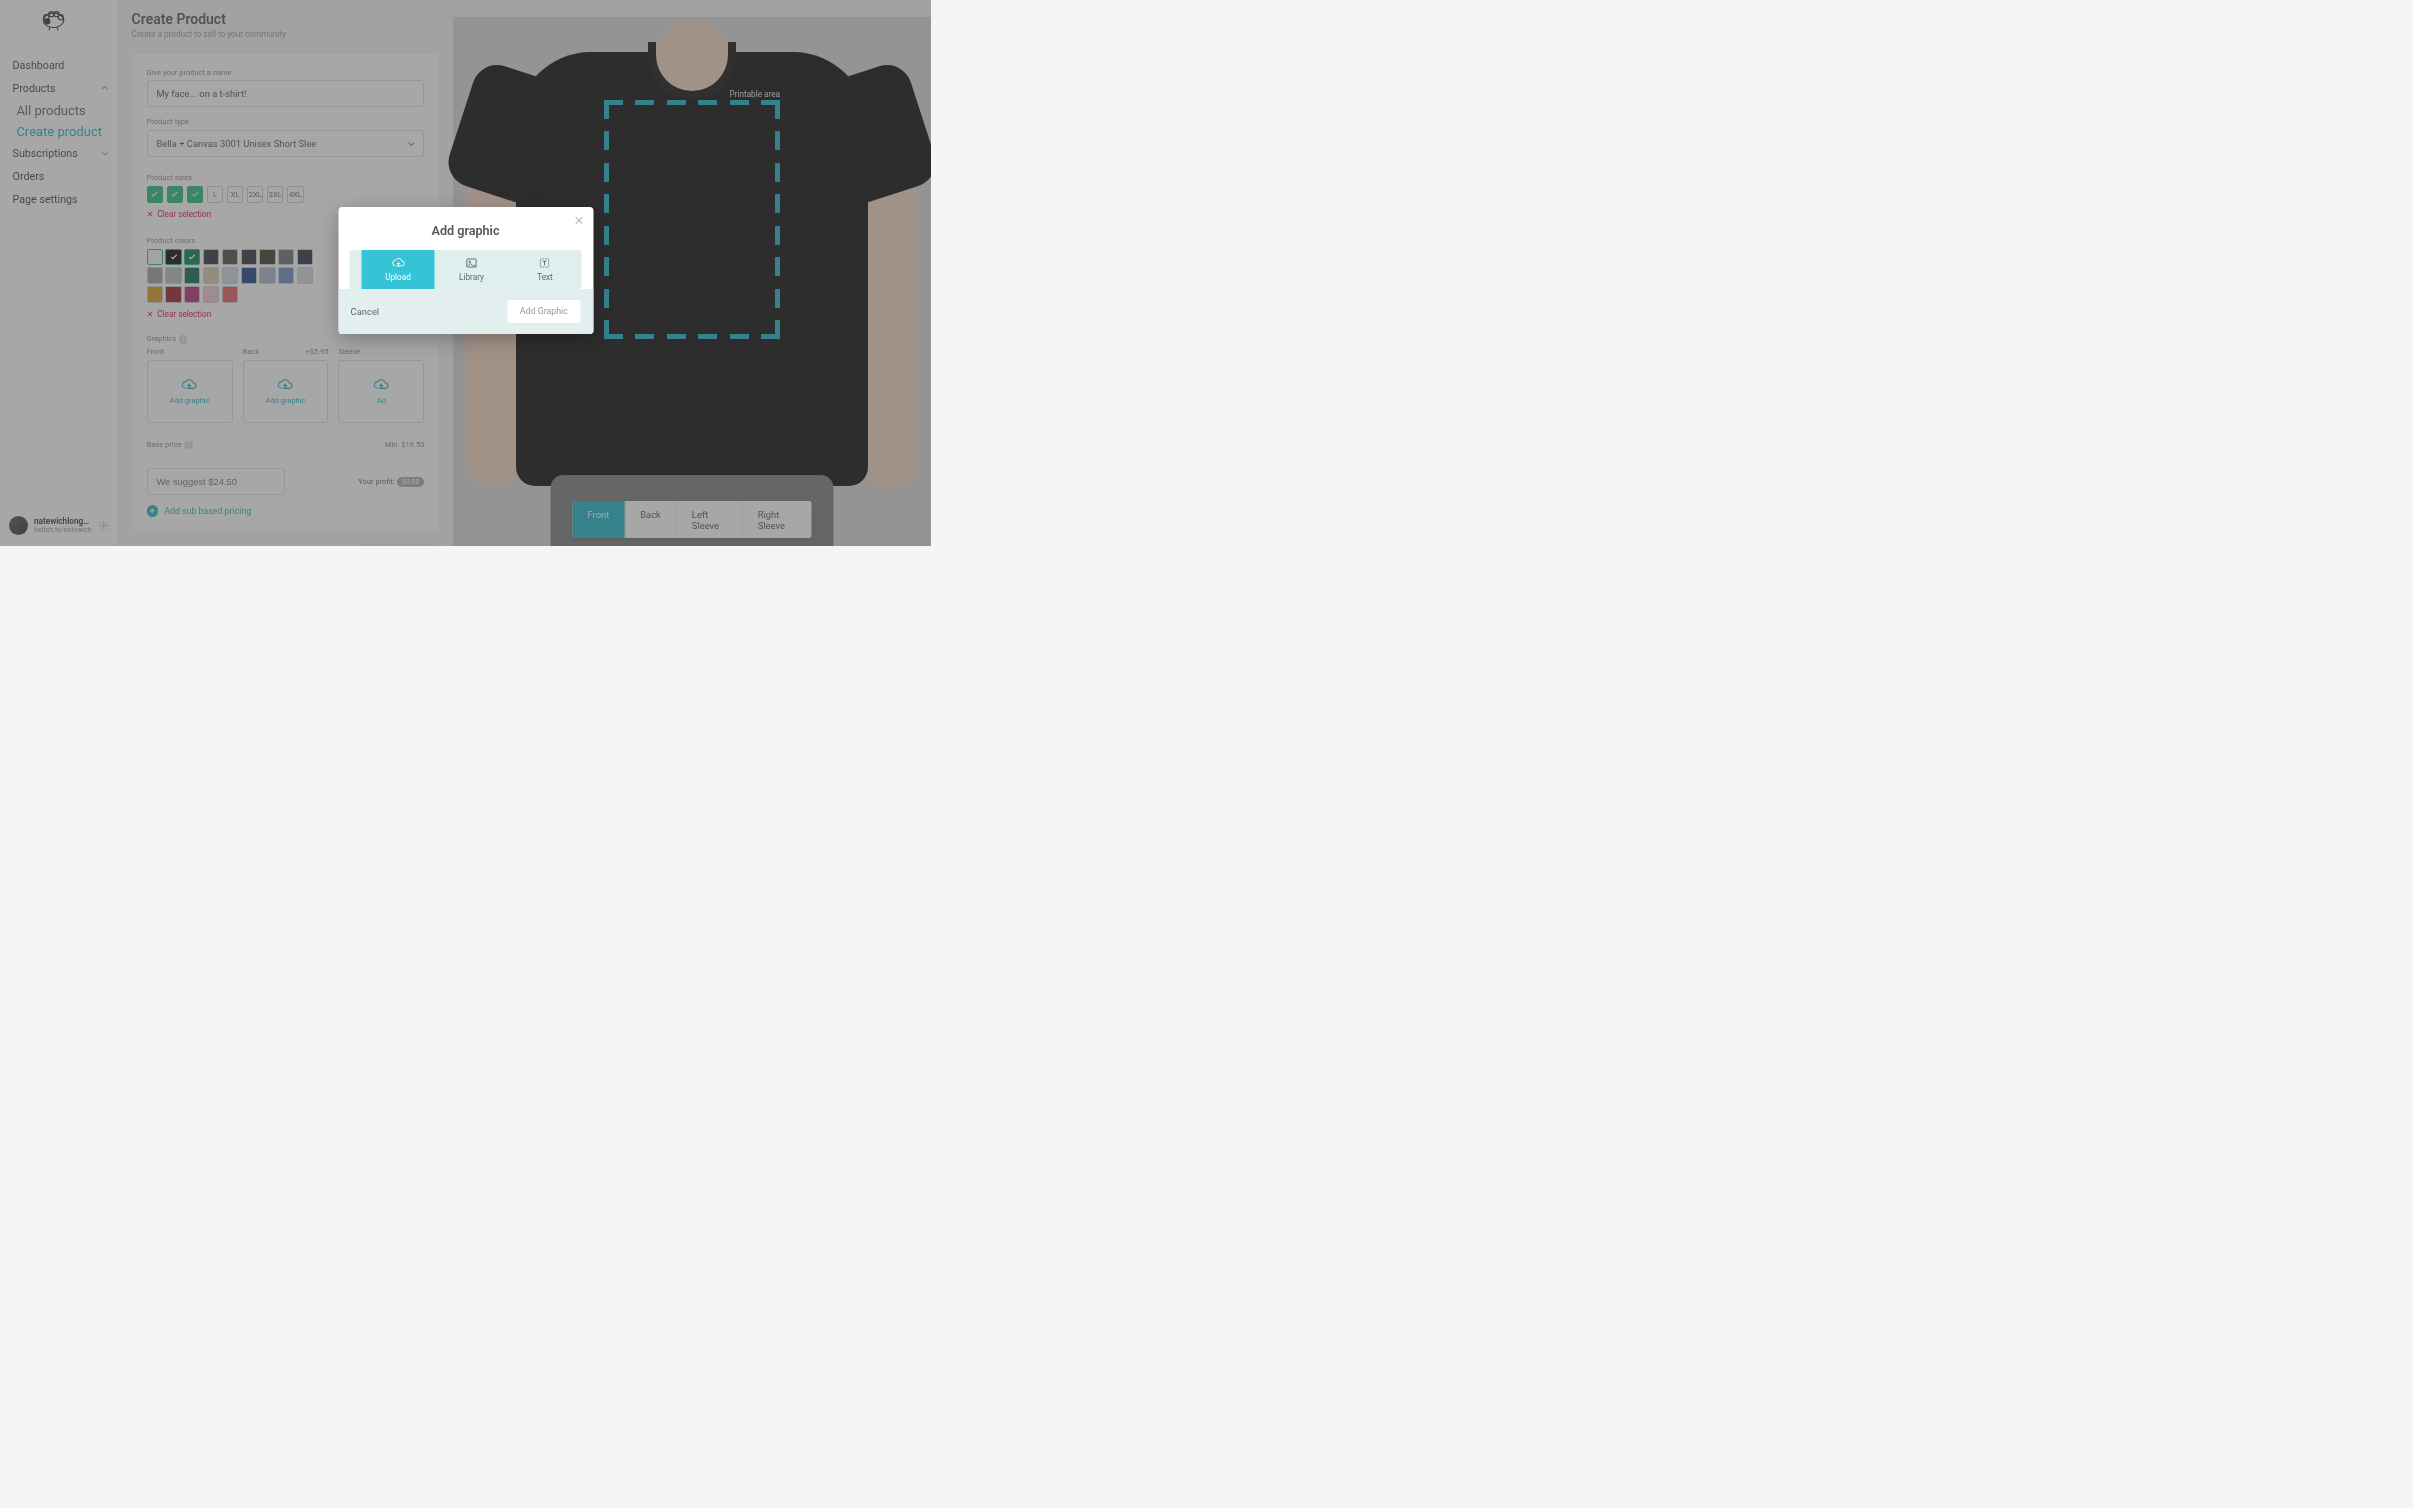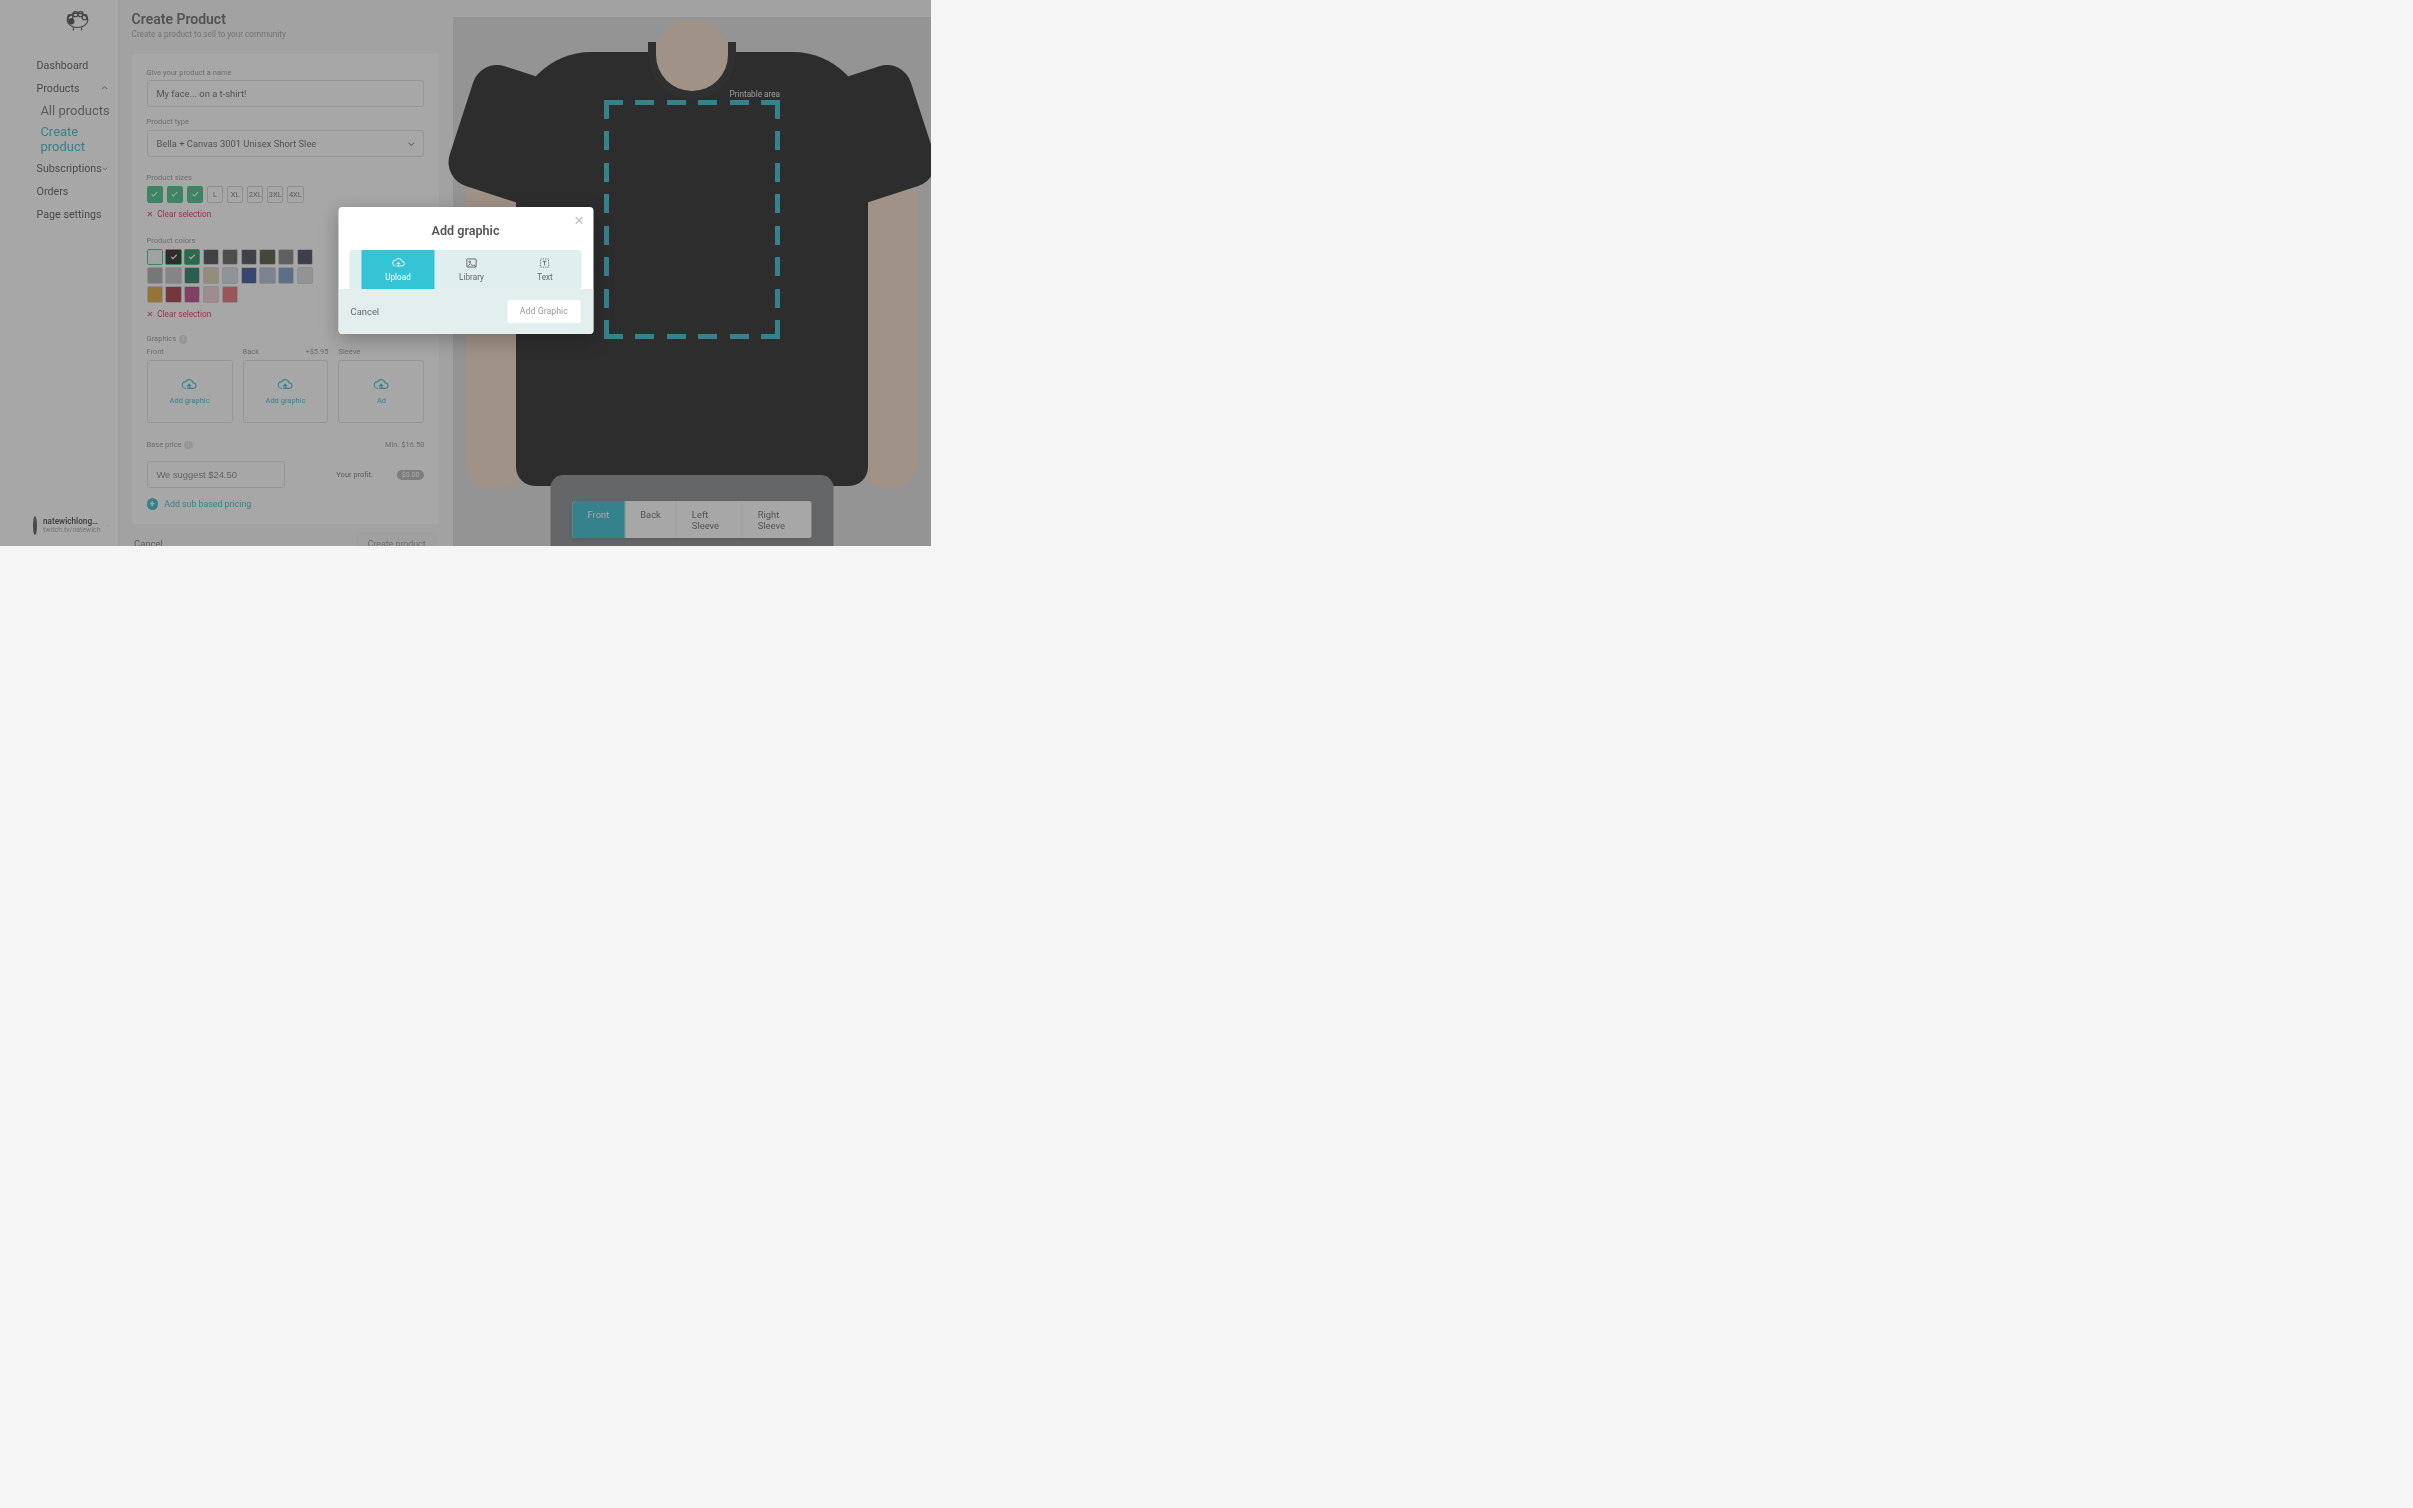--- a/index.html
+++ b/index.html
@@ -15,21 +15,20 @@
 
 .sidebar {
   position: absolute;
   left: 0; top: 0;
   width: 119px;
   height: 100%;
   background: #fff;
   border-right: 0.6px solid #e5e5e5;
   display: flex;
   flex-direction: column;
-  padding-left: 24px;
 }
 .logo-area {
   height: 41px;
   display: flex;
   align-items: center;
   padding-left: 38px;
 }
 .logo-area svg { width: 31px; height: 22.6px; }
 .nav { padding: 12.6px 0 0 12.6px; }
 .nav-item {
@@ -393,21 +392,21 @@
             </svg>
           <span style="font-size:7.5px;color:#1ab5c9">Ad</span>
         </div>
       </div>
     </div>
 
     <div class="price-label-row section-gap" style="margin-top:16.3px">
       <span><span>Base price</span><span class="info-dot">i</span></span>
       <span class="min-price">Min. $16.50</span>
     </div>
-    <div style="display:flex;align-items:center;gap:24px;margin-top:12px">
+    <div style="display:flex;align-items:center;gap:2px;margin-top:19px">
       <input class="price-input" placeholder="We suggest $24.50" style="">
       <span class="profit-label">Your profit:</span>
       <span class="profit-pill">$0.00</span>
     </div>
 
     <div class="addsub-row">
       <div class="plus-circle">+</div>
       <span class="addsub-link">Add sub based pricing</span>
     </div>
   </div>

